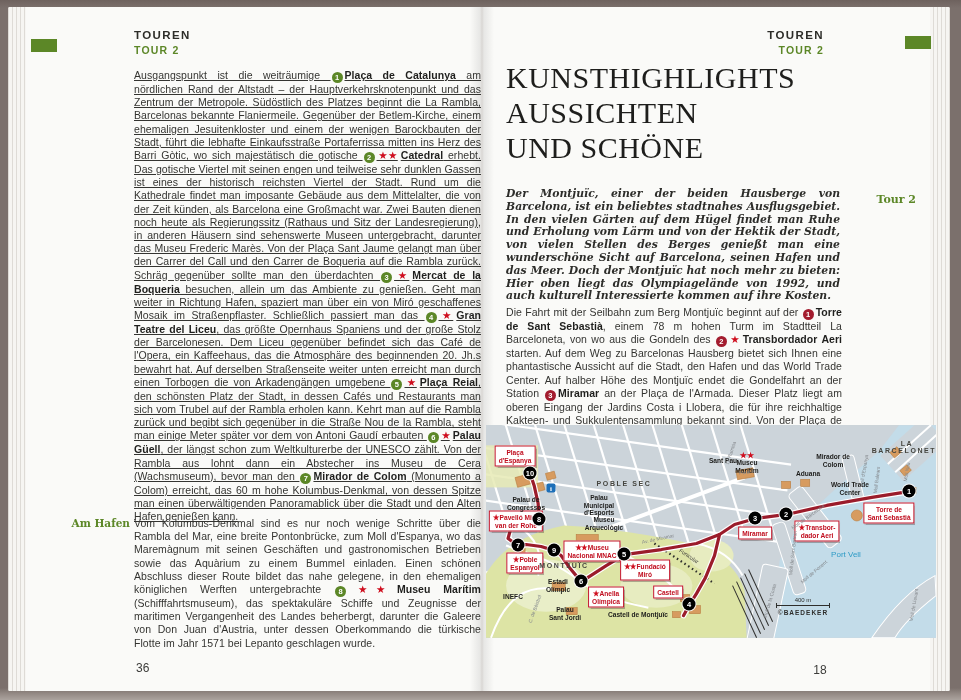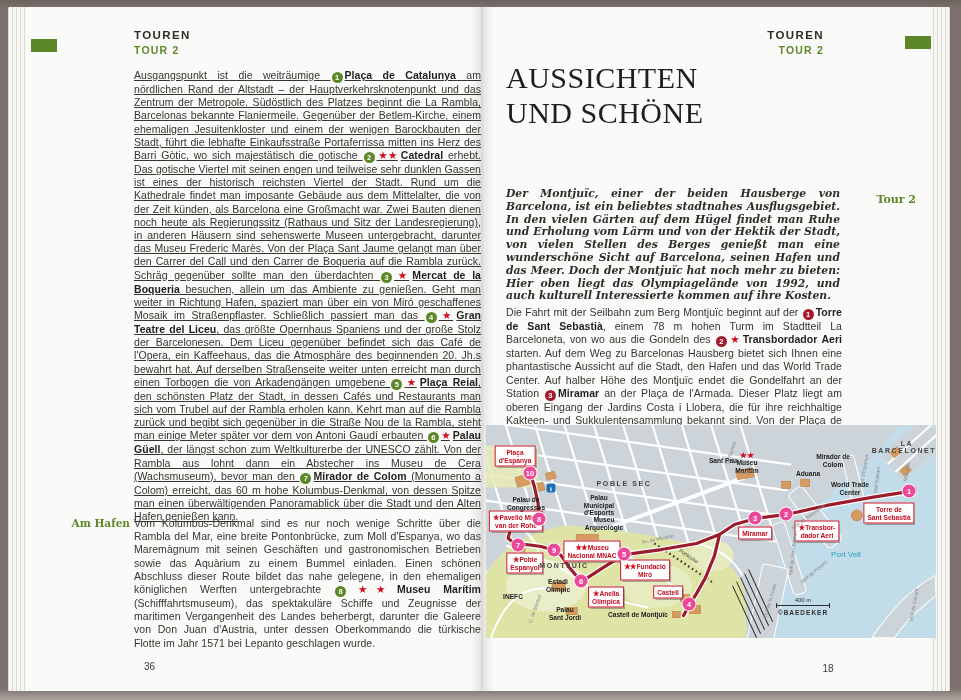--- a/index.html
+++ b/index.html
@@ -41,21 +41,21 @@
     text-align:justify;letter-spacing:.05px;}
   .p1{left:126px;top:62px;width:347px;text-decoration:underline;}
   .p2{left:126px;top:510px;width:347px;}
   .bodycol b{color:#1f1f1d;}
   .mk{display:inline-block;width:11px;height:11px;border-radius:50%;color:#fff;
     font-size:7.5px;line-height:11px;text-align:center;font-weight:bold;vertical-align:-1px;margin:0 2px 0 1px;}
   .mk.g{background:#5c8727;}
   .mk.r{background:#a31c2e;}
   .stars{color:#cf0e1e;font-size:10.5px;letter-spacing:-1.5px;margin-right:3px;}
 
-  .pagenum{position:absolute;font-size:10px;color:#3c3c3a;margin-left:8px;}
+  .pagenum{position:absolute;font-size:12px;color:#3c3c3a;}
   .pn-left{left:128px;top:654px;}
   .pn-right{left:792px;top:656px;width:40px;text-align:center;}
 
   .title{position:absolute;left:498px;top:53px;width:340px;
     font-family:"Liberation Serif",serif;font-size:30px;line-height:35px;
     letter-spacing:.5px;color:#1e1e1c;}
   .routeinfo{position:absolute;left:498px;top:149px;width:336px;
     border-top:1px dotted #9a9a96;border-bottom:1px dotted #9a9a96;
     padding:4px 0 5px 0;
     font-family:"DejaVu Serif",serif;font-size:9.5px;color:#3a3a38;letter-spacing:.2px;}
@@ -78,21 +78,21 @@
   .redbox .stars{font-size:7.5px;letter-spacing:-1px;margin-right:1px;}
   .place{position:absolute;transform:translate(-50%,-50%);color:#1d1d1b;font-weight:bold;
     font-size:6.6px;line-height:7.6px;text-align:center;white-space:pre;}
   .place .stars{display:block;font-size:8px;letter-spacing:0;line-height:6px;margin:0;}
   .area{position:absolute;transform:translate(-50%,-50%);color:#45453f;font-weight:bold;
     font-size:7px;letter-spacing:1.6px;white-space:pre;text-align:center;}
   .street{position:absolute;color:#83878b;font-size:4.9px;white-space:nowrap;}
   .street.dark{color:#3a3a38;font-size:5.4px;}
   .waterlabel{position:absolute;transform:translate(-50%,-50%);color:#2e9bc6;font-size:8px;white-space:pre;}
   .stop{position:absolute;transform:translate(-50%,-50%);width:13px;height:13px;border-radius:50%;
-    background:#ec4899;color:#fff;font-size:7.5px;font-weight:bold;
+    background:#000000;color:#fff;font-size:7.5px;font-weight:bold;
     display:flex;align-items:center;justify-content:center;box-shadow:0 0 0 1px rgba(255,255,255,.85);}
   .infoicon{position:absolute;transform:translate(-50%,-50%);width:9px;height:9px;border-radius:2px;
     background:#1d6fb8;color:#fff;font-size:7px;font-weight:bold;font-family:"Liberation Serif",serif;
     display:flex;align-items:center;justify-content:center;}
   .scale{position:absolute;left:288px;top:172px;width:58px;text-align:center;color:#2e2e2c;}
   .scale .txt{font-size:6px;}
   .scale .bar{height:1px;background:#2e2e2c;margin:2px 2px;position:relative;}
   .scale .bar:before,.scale .bar:after{content:"";position:absolute;top:-2px;width:1px;height:5px;background:#2e2e2c;}
   .scale .bar:before{left:0;} .scale .bar:after{right:0;}
   .credit{position:absolute;left:288px;top:184px;width:58px;text-align:center;
@@ -112,20 +112,21 @@
     <div class="kicker hdr-left-k">TOUREN</div>
     <div class="tourlbl hdr-left-t">TOUR 2</div>
     <div class="marginnote mn2">Am Hafen</div>
     <div class="bodycol p1"><span>Ausgangspunkt ist die weiträumige </span><span class="mk g">1</span><b>Plaça de Catalunya</b><span> am nördlichen Rand der Altstadt – der Hauptverkehrsknotenpunkt und das Zentrum der Metropole. Südöstlich des Platzes beginnt die La Rambla, Barcelonas bekannte Flaniermeile. Gegenüber der Betlem-Kirche, einem ehemaligen Jesuitenkloster und einem der wenigen Barockbauten der Stadt, führt die lebhafte Einkaufsstraße Portaferrissa mitten ins Herz des Barri Gòtic, wo sich majestätisch die gotische </span><span class="mk g">2</span><span class="stars">★★</span><b>Catedral</b><span> erhebt. Das gotische Viertel mit seinen engen und teilweise sehr dunklen Gassen ist eines der historisch reichsten Viertel der Stadt. Rund um die Kathedrale findet man imposante Gebäude aus dem Mittelalter, die von der Zeit künden, als Barcelona eine Großmacht war. Zwei Bauten dienen noch heute als Regierungssitz (Rathaus und Sitz der Landesregierung), in anderen Häusern sind sehenswerte Museen untergebracht, darunter das Museu Frederic Marès. Von der Plaça Sant Jaume gelangt man über den Carrer del Call und den Carrer de Boqueria auf die Rambla zurück. Schräg gegenüber sollte man den überdachten </span><span class="mk g">3</span><span class="stars">★</span><b>Mercat de la Boqueria</b><span> besuchen, allein um das Ambiente zu genießen. Geht man weiter in Richtung Hafen, spaziert man über ein von Miró geschaffenes Mosaik im Straßenpflaster. Schließlich passiert man das </span><span class="mk g">4</span><span class="stars">★</span><b>Gran Teatre del Liceu</b><span>, das größte Opernhaus Spaniens und der große Stolz der Barcelonesen. Dem Liceu gegenüber befindet sich das Café de l'Opera, ein Kaffeehaus, das die Atmosphäre des beginnenden 20. Jh.s bewahrt hat. Auf derselben Straßenseite weiter unten erreicht man durch einen Torbogen die von Arkadengängen umgebene </span><span class="mk g">5</span><span class="stars">★</span><b>Plaça Reial</b><span>, den schönsten Platz der Stadt, in dessen Cafés und Restaurants man sich vom Trubel auf der Rambla erholen kann. Kehrt man auf die Rambla zurück und begibt sich gegenüber in die Straße Nou de la Rambla, steht man einige Meter später vor dem von Antoni Gaudí erbauten </span><span class="mk g">6</span><span class="stars">★</span><b>Palau Güell</b><span>, der längst schon zum Weltkulturerbe der UNESCO zählt. Von der Rambla aus lohnt dann ein Abstecher ins Museu de Cera (Wachsmuseum), bevor man den </span><span class="mk g">7</span><b>Mirador de Colom</b><span> (Monumento a Colom) erreicht, das 60 m hohe Kolumbus-Denkmal, von dessen Spitze man einen überwältigenden Panoramablick über die Stadt und den Alten Hafen genießen kann.</span></div>
     <div class="bodycol p2"><span>Vom Kolumbus-Denkmal sind es nur noch wenige Schritte über die Rambla del Mar, eine breite Pontonbrücke, zum Moll d'Espanya, wo das Maremàgnum mit seinen Geschäften und gastronomischen Betrieben sowie das Aquàrium zu einem Bummel einladen. Einen schönen Abschluss dieser Route bildet das nahe gelegene, in den ehemaligen königlichen Werften untergebrachte </span><span class="mk g">8</span><span class="stars">★★</span><b>Museu Marítim</b><span> (Schifffahrtsmuseum), das spektakuläre Schiffe und Zeugnisse der maritimen Vergangenheit des Landes beherbergt, darunter die Galeere von Don Juan d'Austria, unter dessen Oberkommando die türkische Flotte im Jahr 1571 bei Lepanto geschlagen wurde.</span></div>
     <div class="pagenum pn-left">36</div>
 
     <div class="kicker hdr-right-k">TOUREN</div>
     <div class="tourlbl hdr-right-t">TOUR 2</div>
     <div class="title">
+        <div>KUNSTHIGHLIGHTS</div>
         <div>AUSSICHTEN</div>
         <div>UND SCHÖNE</div>
       </div>
     <div class="intro">Der Montjuïc, einer der beiden Hausberge von Barcelona, ist ein beliebtes stadtnahes Ausflugsgebiet. In den vielen Gärten auf dem Hügel findet man Ruhe und Erholung vom Lärm und von der Hektik der Stadt, von vielen Stellen des Berges genießt man eine wunderschöne Sicht auf Barcelona, seinen Hafen und das Meer. Doch der Montjuïc hat noch mehr zu bieten: Hier oben liegt das Olympiagelände von 1992, und auch kulturell Interessierte kommen auf ihre Kosten.</div>
     <div class="marginnote mn-tour2">Tour 2</div>
     <div class="bodycol p3"><span>Die Fahrt mit der Seilbahn zum Berg Montjuïc beginnt auf der </span><span class="mk r">1</span><b>Torre de Sant Sebastià</b><span>, einem 78 m hohen Turm im Stadtteil La Barceloneta, von wo aus die Gondeln des </span><span class="mk r">2</span><span class="stars">★</span><b>Transbordador Aeri</b><span> starten. Auf dem Weg zu Barcelonas Hausberg bietet sich Ihnen eine phantastische Aussicht auf die Stadt, den Hafen und das World Trade Center. Auf halber Höhe des Montjuïc endet die Gondelfahrt an der Station </span><span class="mk r">3</span><b>Miramar</b><span> an der Plaça de l'Armada. Dieser Platz liegt am oberen Eingang der Jardins Costa i Llobera, die für ihre reichhaltige Kakteen- und Sukkulentensammlung bekannt sind. Von der Plaça de l'Armada geht man</span></div>
     <div class="pagenum pn-right">18</div>
 
     <div class="map">
       <svg width="450" height="213" viewBox="0 0 449 212">

